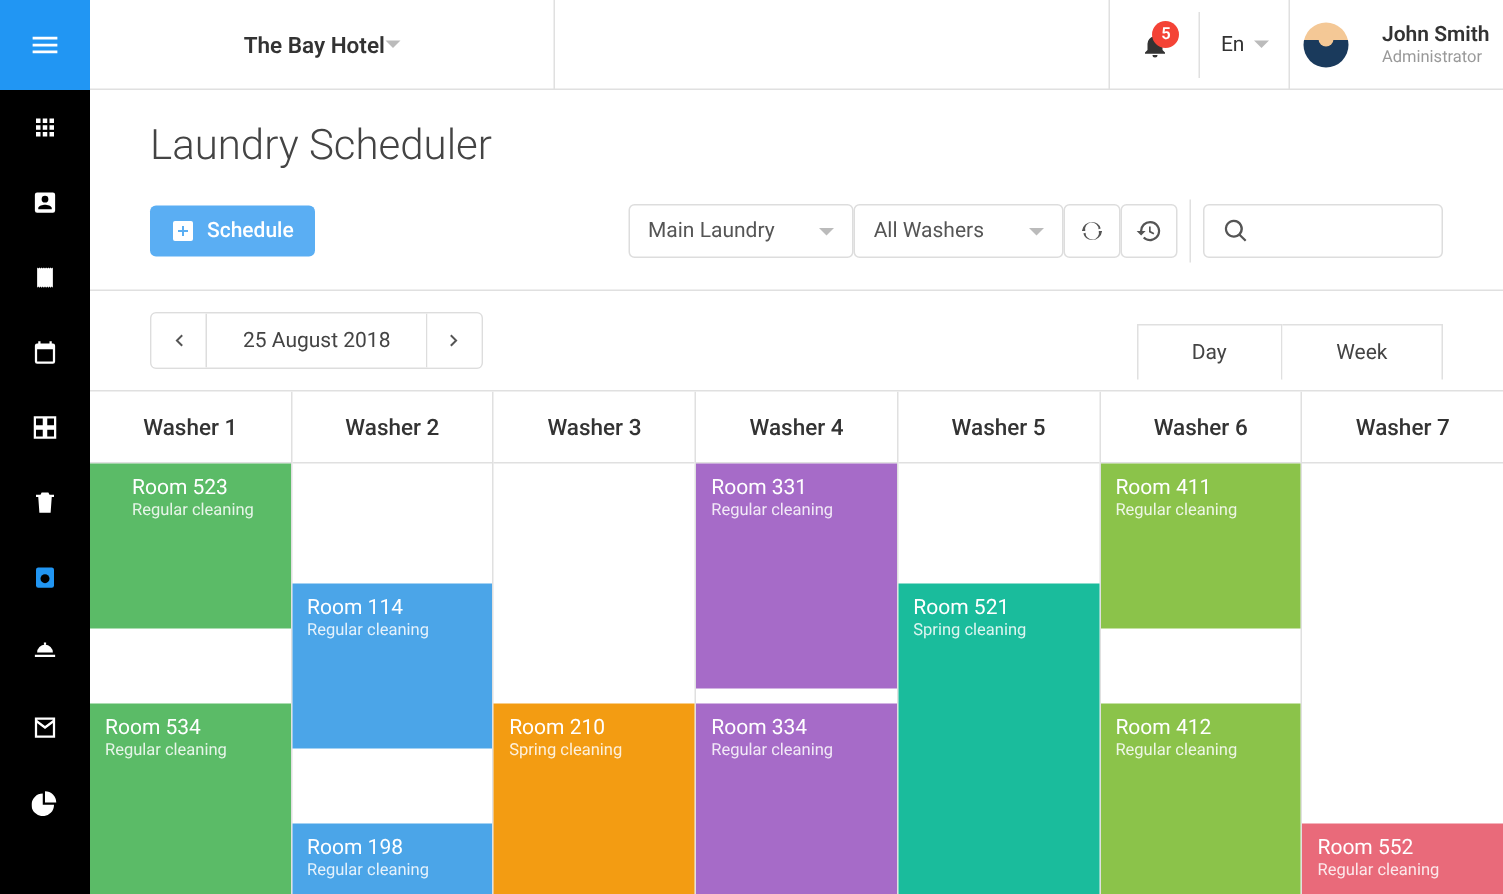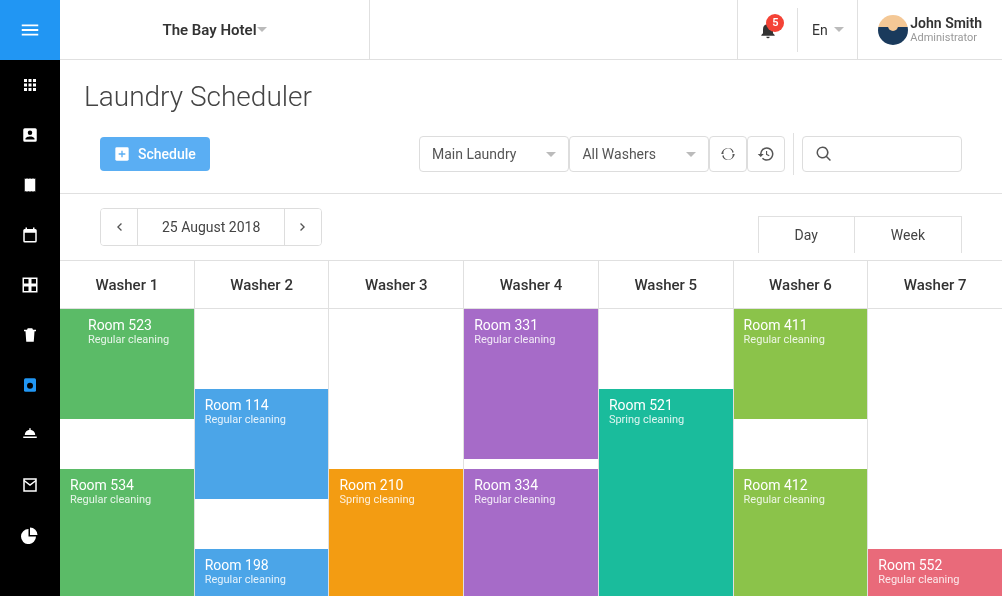--- a/index.html
+++ b/index.html
@@ -13,27 +13,27 @@
 .main{flex:1;display:flex;flex-direction:column;overflow:hidden}
 .topbar{height:60px;border-bottom:1px solid #e0e0e0;display:flex;align-items:center}
 .hotel-select{flex:1;padding:0 40px;display:flex;align-items:center;justify-content:center;max-width:310px;border-right:1px solid #e0e0e0;height:60px;cursor:pointer}
 .hotel-select span{font-weight:600;color:#333;font-size:15px}
 .caret{width:0;height:0;border-left:5px solid transparent;border-right:5px solid transparent;border-top:5px solid #bbb}
 .topbar-spacer{flex:1}
 .notif{width:60px;height:60px;border-left:1px solid #e0e0e0;display:flex;align-items:center;justify-content:center;position:relative;cursor:pointer}
 .notif svg{width:20px;height:20px;fill:#333}
 .badge{position:absolute;top:14px;left:28px;background:#f44336;color:#fff;border-radius:50%;width:18px;height:18px;font-size:11px;font-weight:600;display:flex;align-items:center;justify-content:center}
 .lang{width:60px;height:44px;border-left:1px solid #e0e0e0;display:flex;align-items:center;justify-content:center;gap:6px;cursor:pointer;font-size:14px;color:#333}
-.user{height:60px;border-left:1px solid #e0e0e0;display:flex;align-items:center;padding:0 20px;gap:2px;cursor:pointer}
+.user{height:60px;border-left:1px solid #e0e0e0;display:flex;align-items:center;padding:0 9px;gap:22px;cursor:pointer}
 .avatar{width:30px;height:30px;border-radius:50%;background:linear-gradient(180deg,#f4c896 40%,#1a3a5c 40%);position:relative;overflow:hidden}
 .avatar::after{content:"";position:absolute;top:6px;left:10px;width:10px;height:10px;background:#f4c896;border-radius:50%}
 .user-name{font-weight:600;font-size:14px;color:#333}
 .user-role{font-size:11px;color:#999}
 .content{flex:1;overflow:hidden;display:flex;flex-direction:column}
-.page-header{padding:20px 24px 12px}
+.page-header{padding:20px 40px 12px}
 .page-title{font-size:28px;font-weight:300;color:#444}
 .toolbar{padding:8px 40px 18px;display:flex;align-items:center;border-bottom:1px solid #e0e0e0}
 .btn-primary{background:#5aaef3;color:#fff;border:none;border-radius:4px;padding:9px 14px;font-size:14px;font-weight:500;display:flex;align-items:center;gap:8px;cursor:pointer}
 .btn-primary svg{width:16px;height:16px;fill:#fff}
 .toolbar-spacer{flex:1}
 .select{border:1px solid #ddd;border-radius:4px;padding:9px 12px;font-size:14px;color:#555;display:flex;align-items:center;gap:30px;cursor:pointer;background:#fff}
 .icon-btn{border:1px solid #ddd;border-radius:4px;width:38px;height:36px;display:flex;align-items:center;justify-content:center;cursor:pointer;background:#fff}
 .icon-btn svg{width:18px;height:18px;fill:#555}
 .divider{width:1px;height:42px;background:#e0e0e0;margin:0 8px}
 .search{border:1px solid #ddd;border-radius:4px;padding:8px 12px;display:flex;align-items:center;width:160px}

